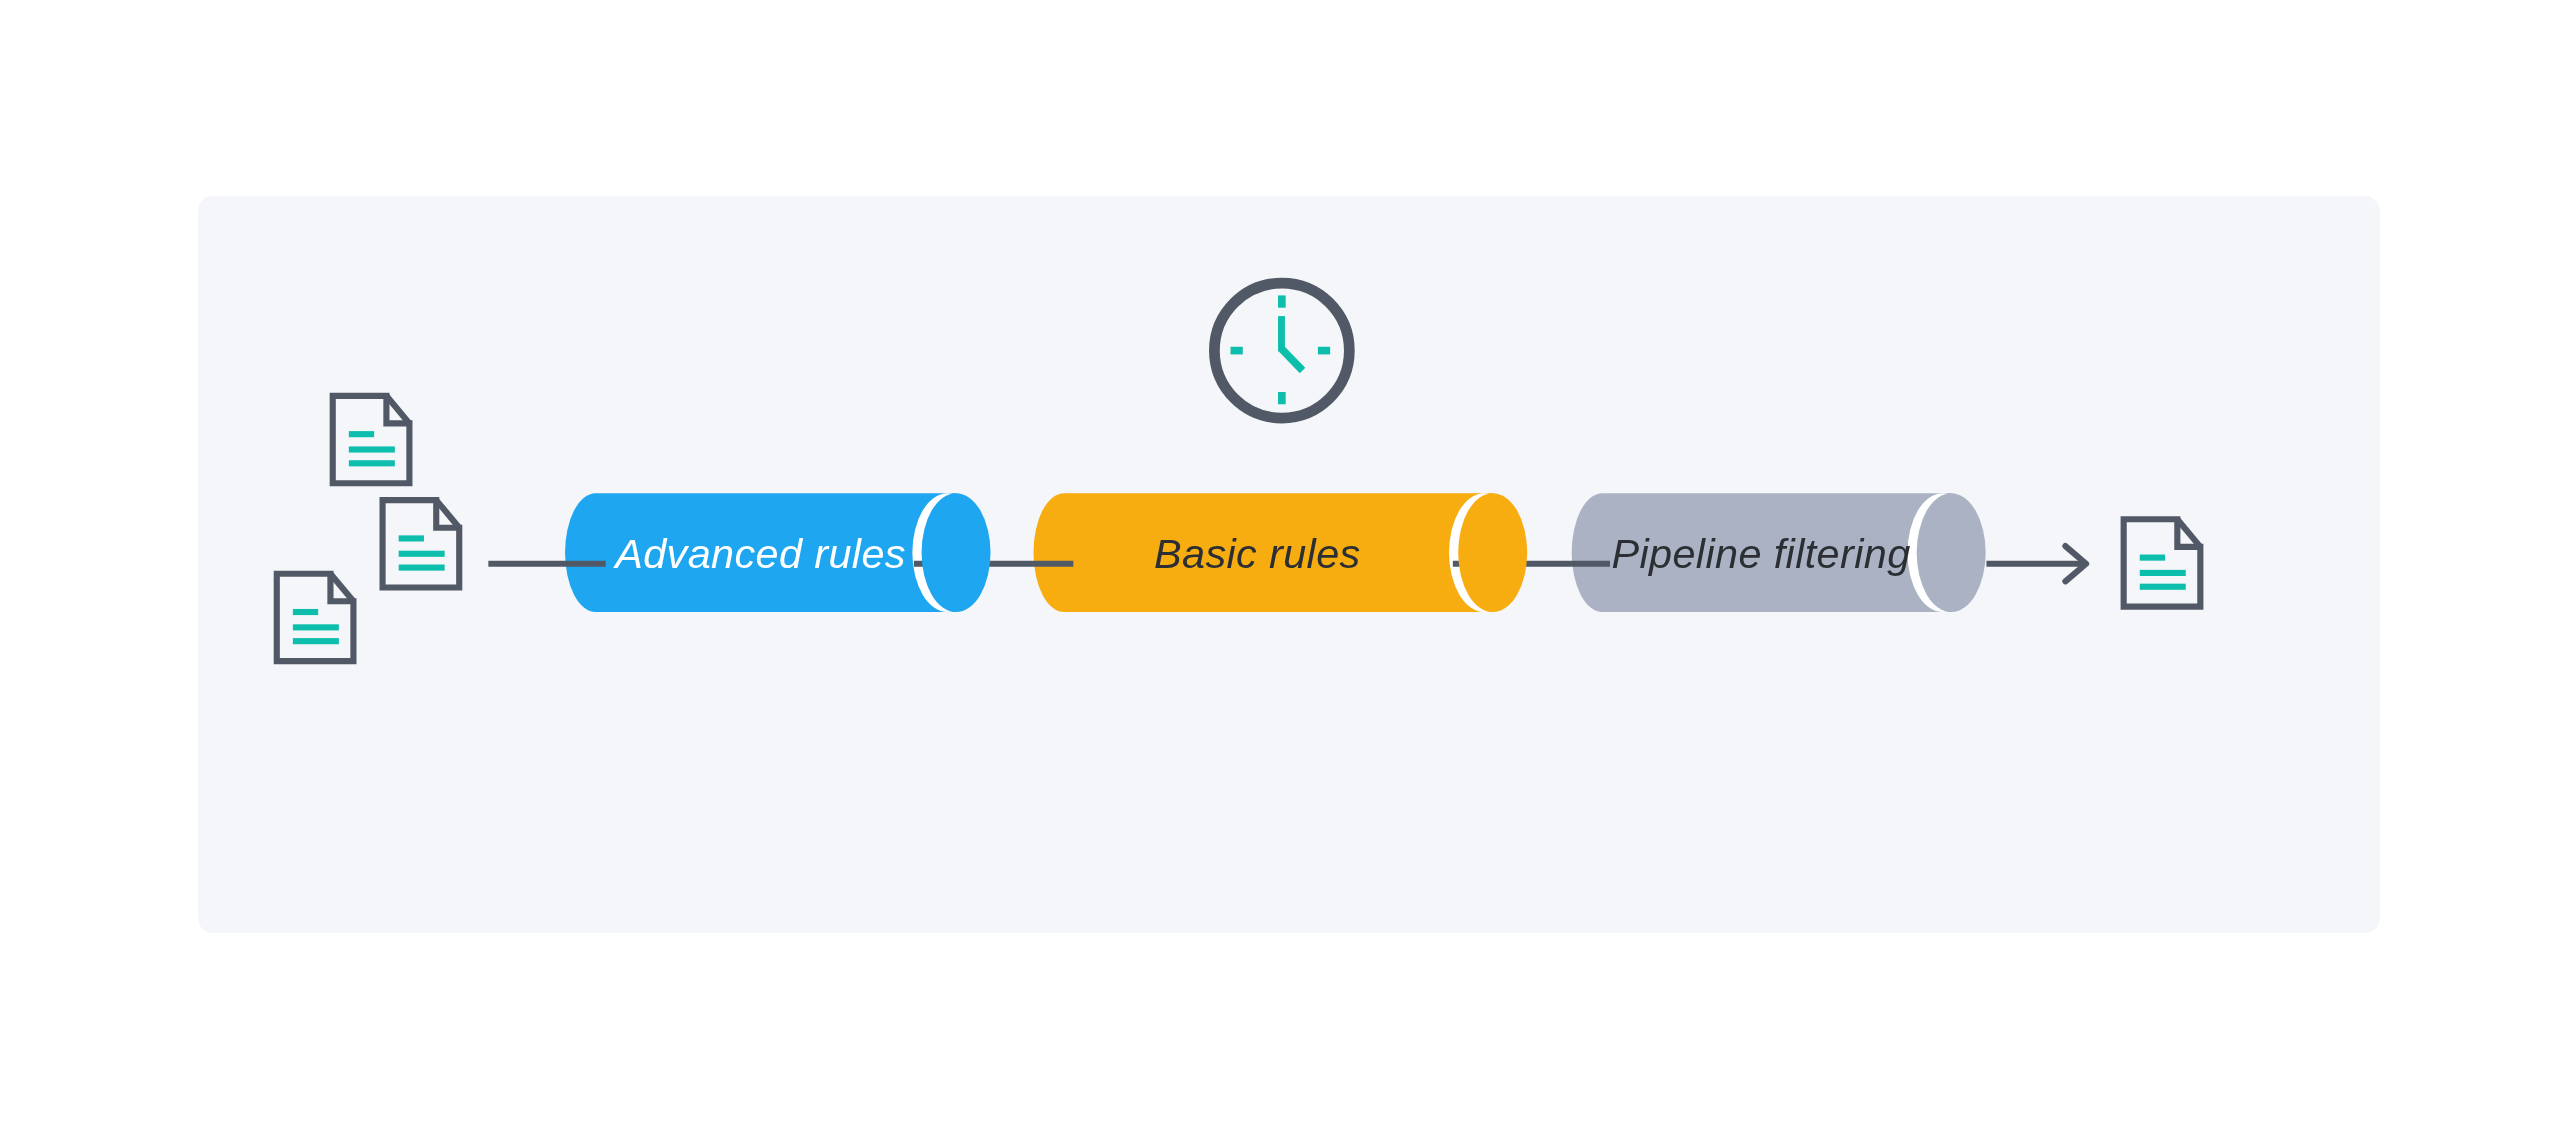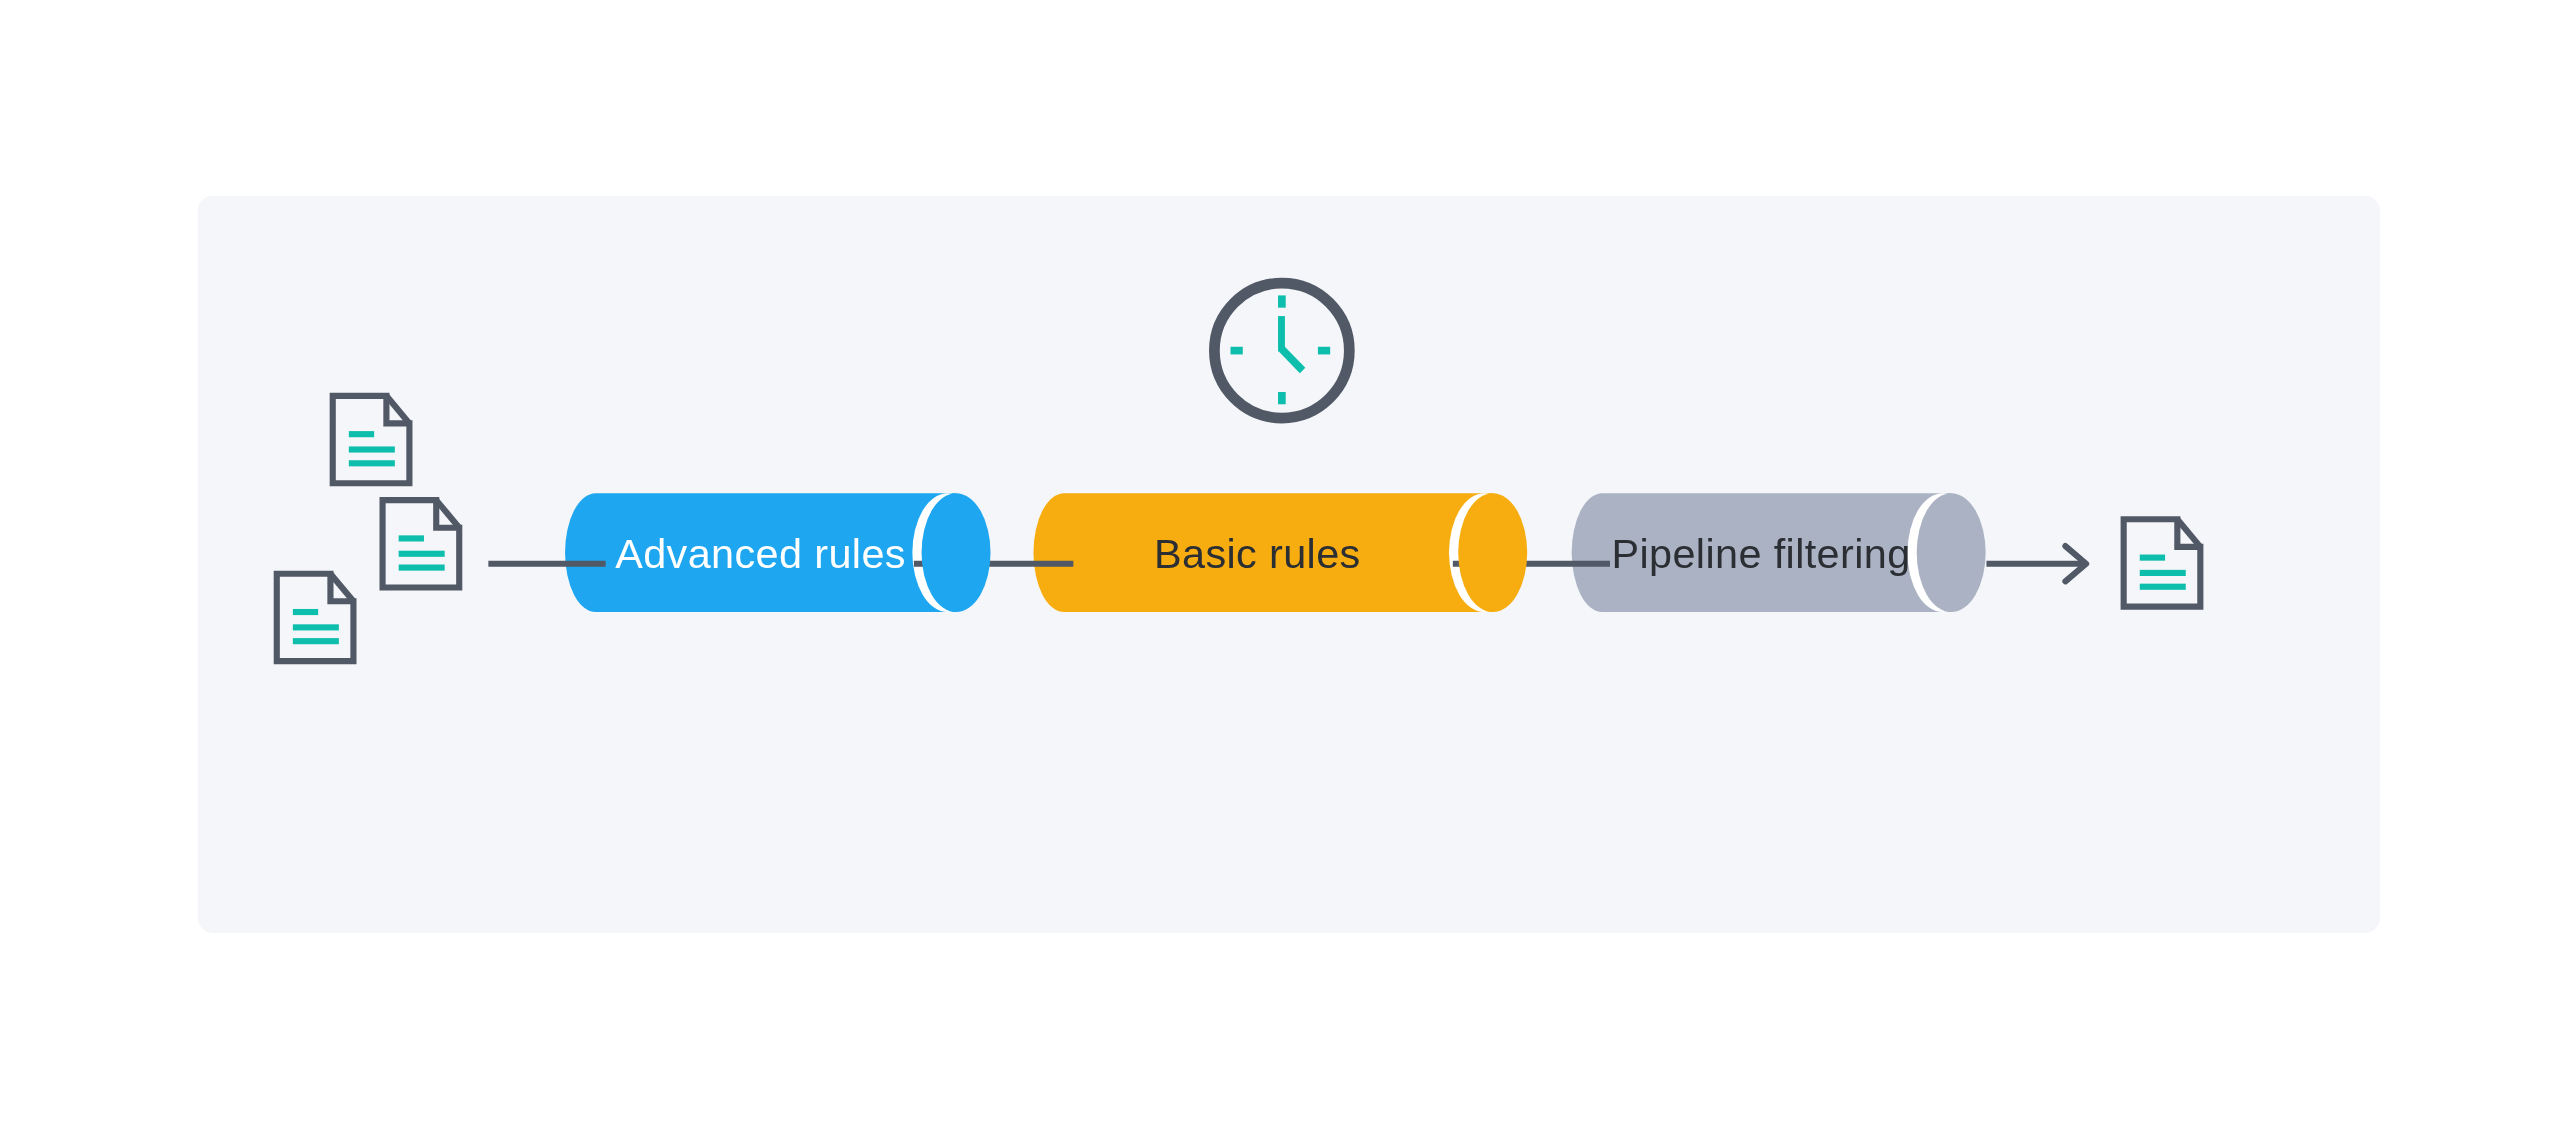--- a/index.html
+++ b/index.html
@@ -8,20 +8,21 @@
     background: #ffffff;
     width: 2576px;
     height: 1129px;
     overflow: hidden;
     font-family: "Liberation Sans", sans-serif;
   }
   .stage-wrap {
     position: relative;
     width: 2576px;
     height: 1129px;
+    font-style: italic;
   }
   .panel {
     position: absolute;
     left: 198px;
     top: 196px;
     width: 2182px;
     height: 737px;
     border-radius: 15.3px;
   }
   svg.diagram {

